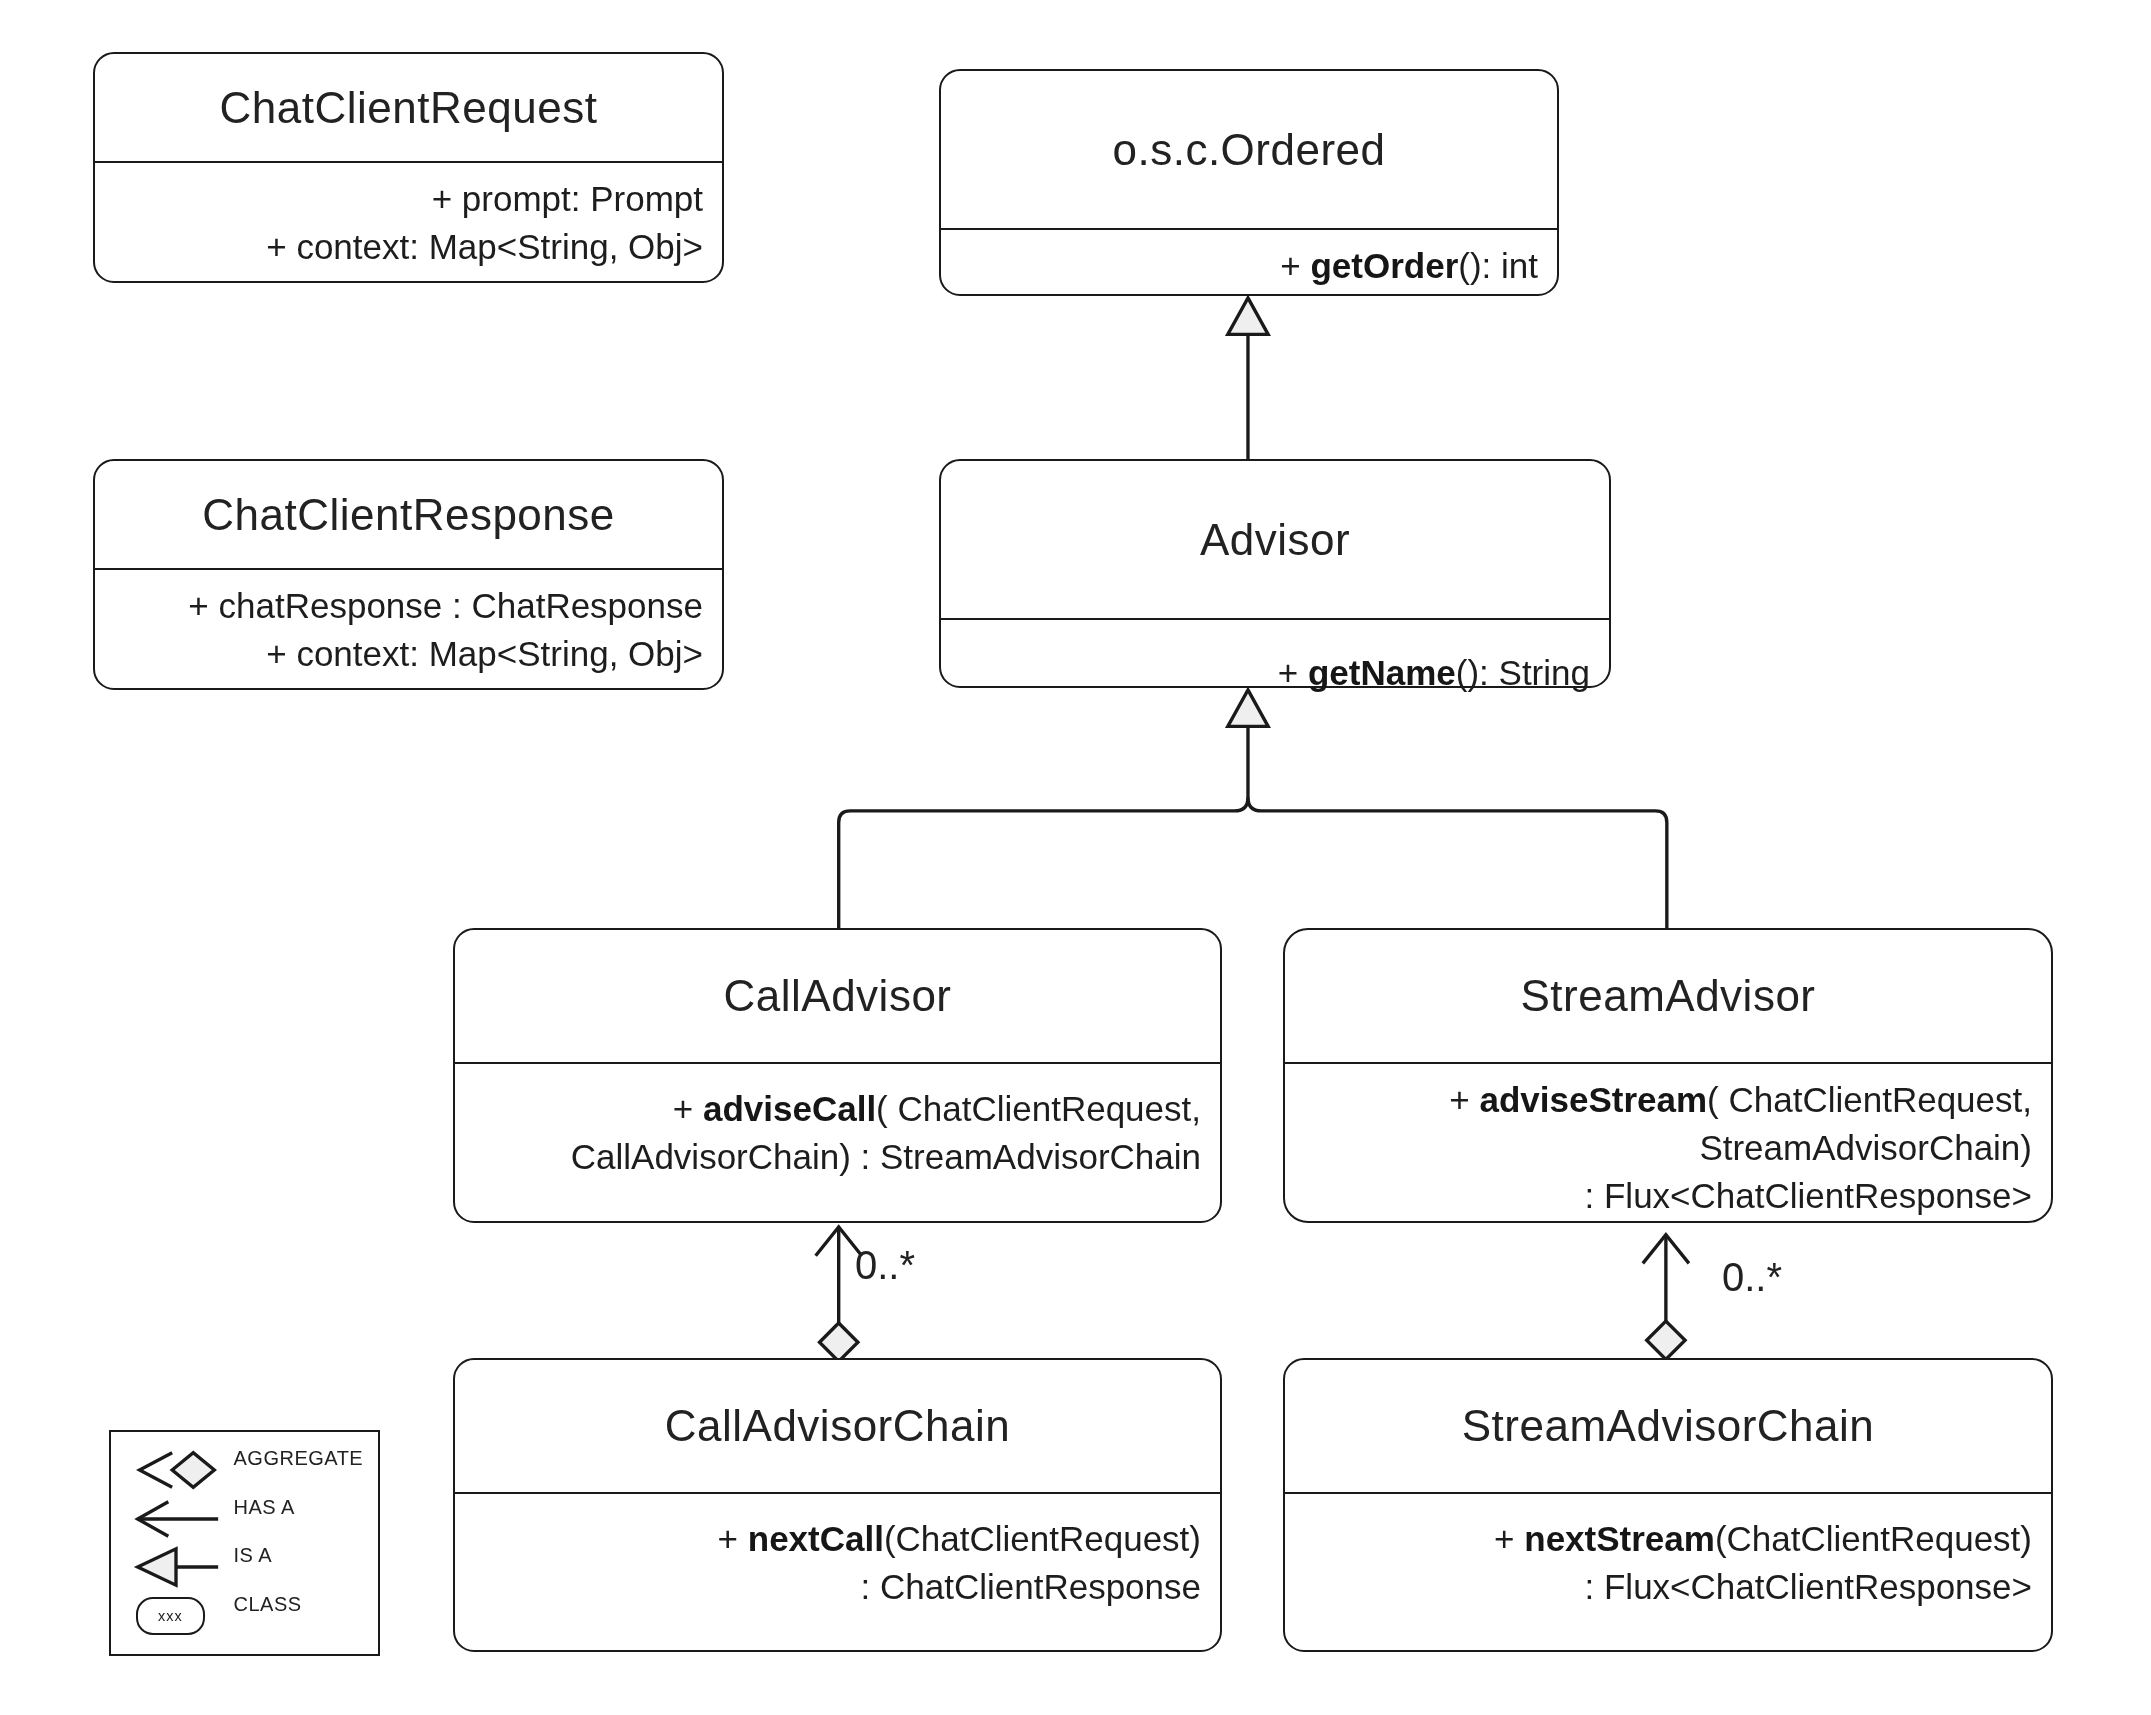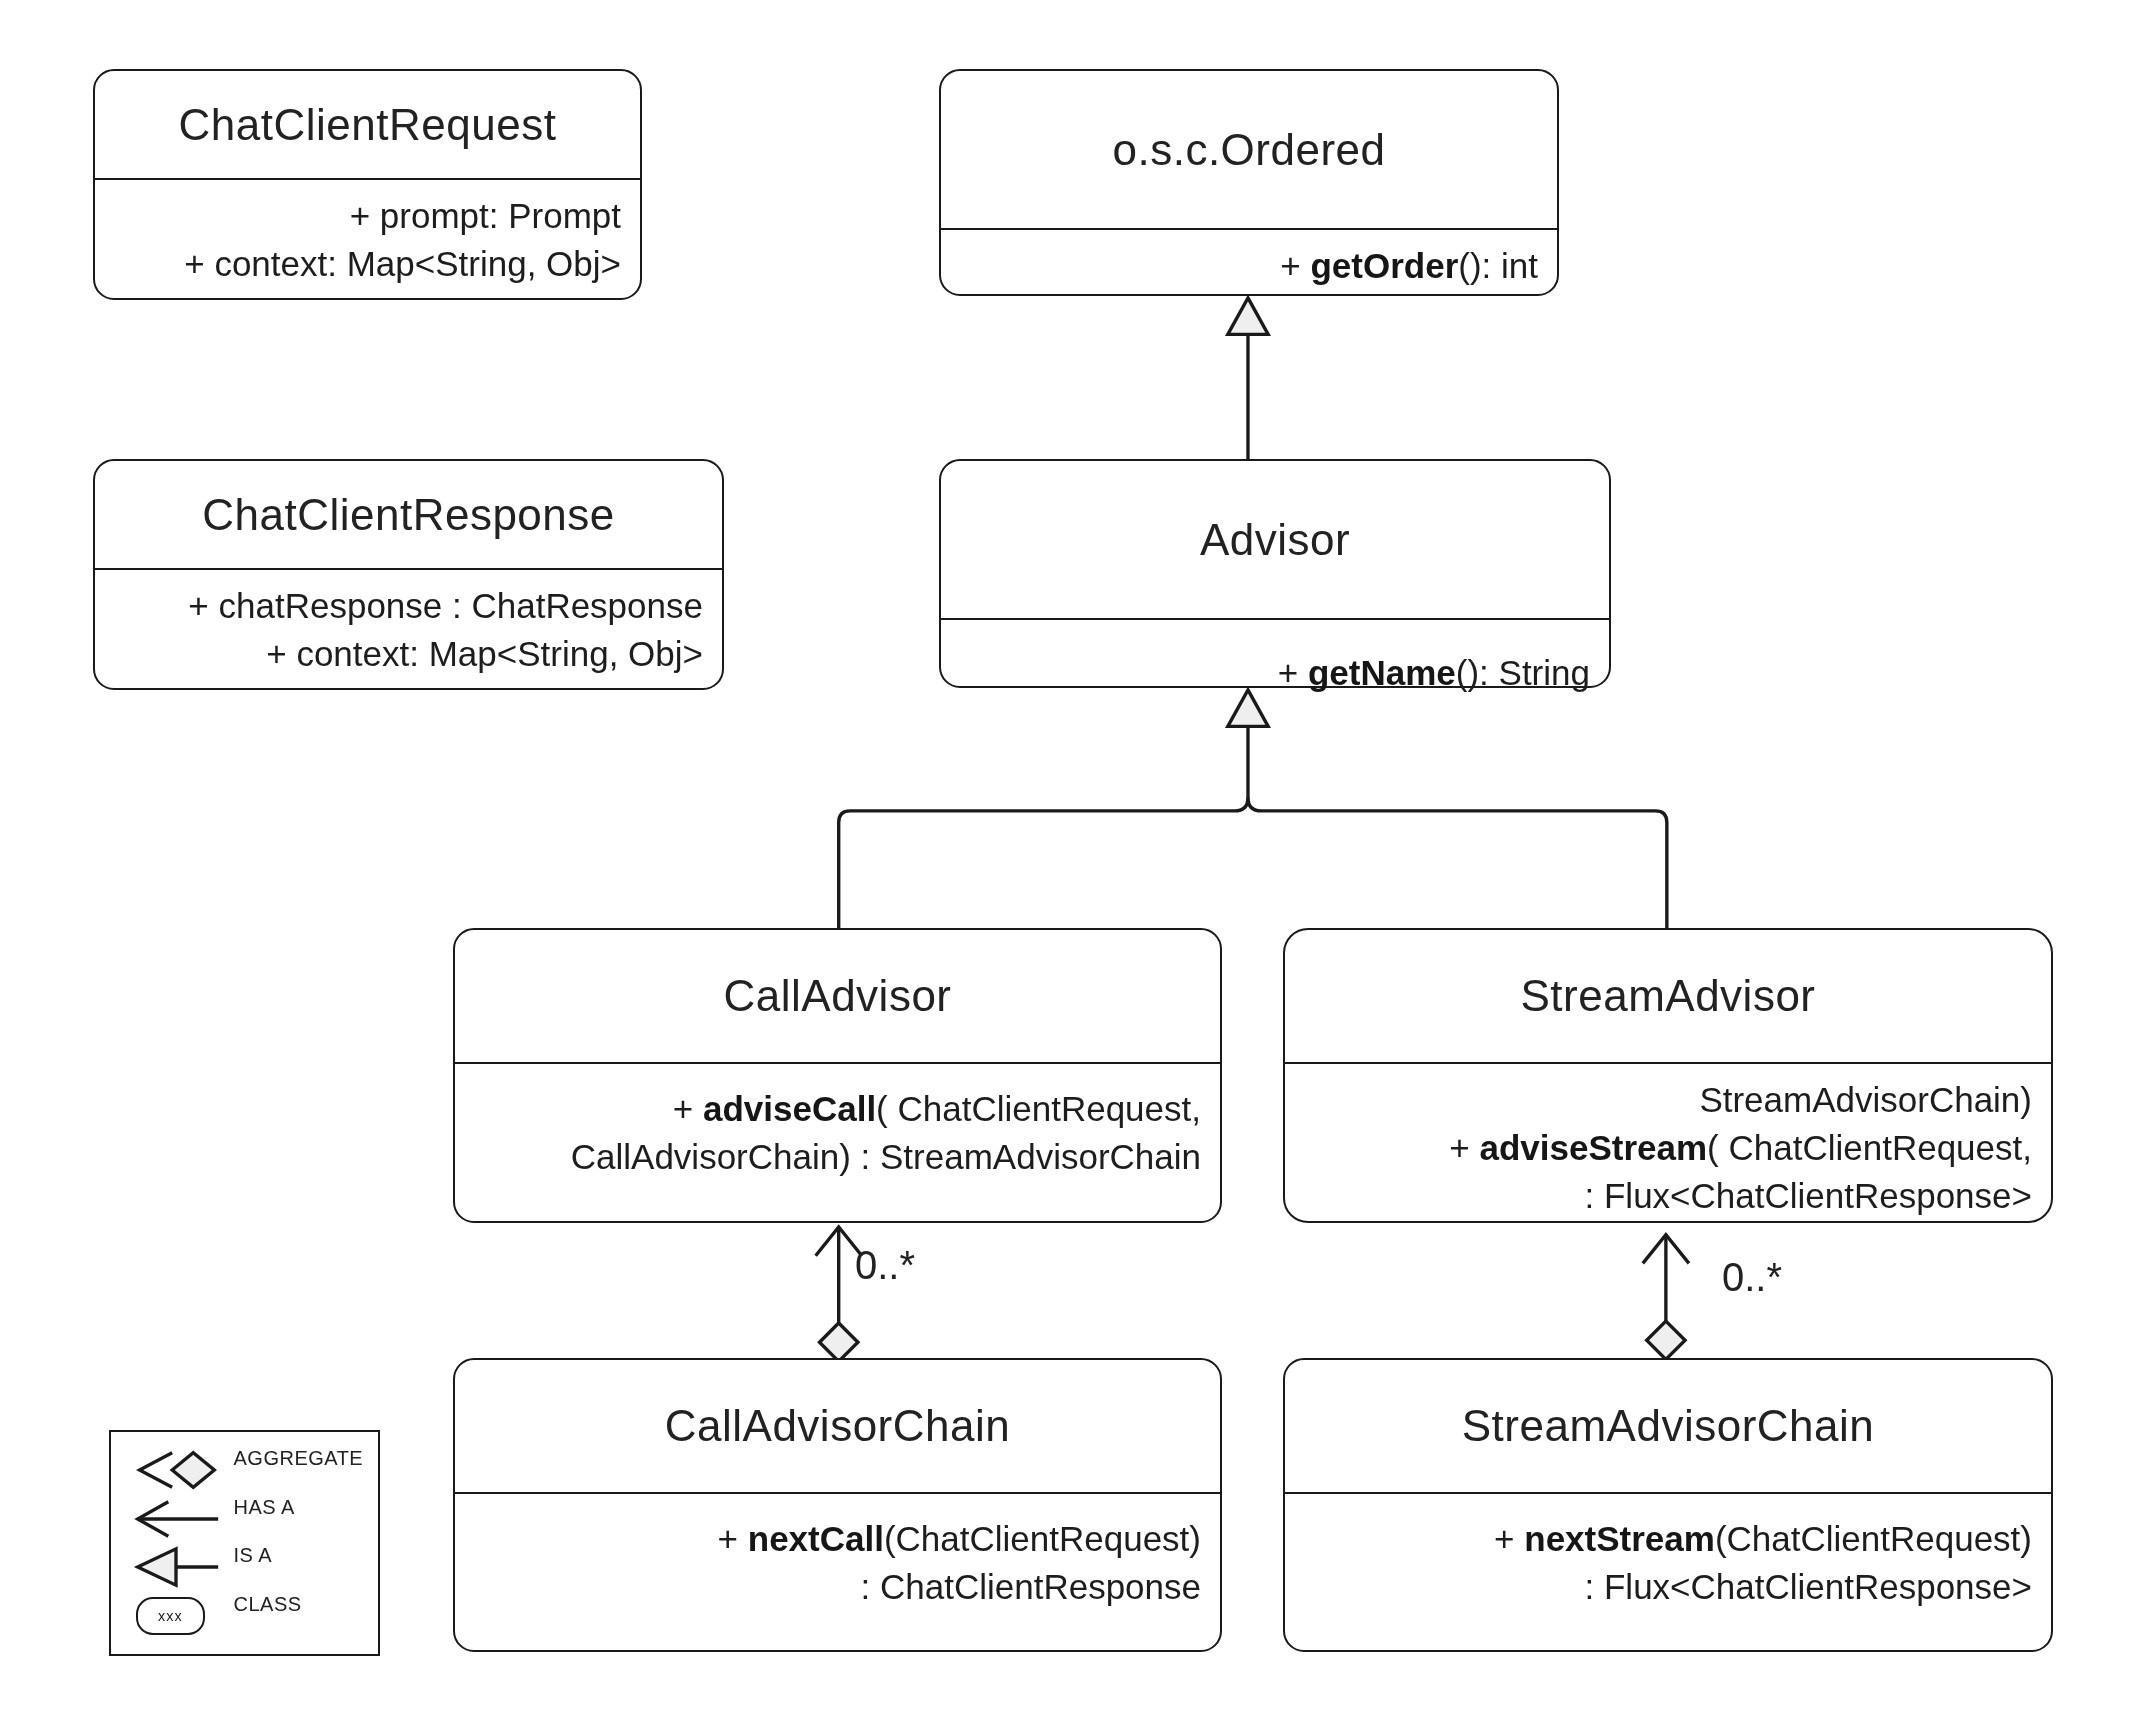--- a/index.html
+++ b/index.html
@@ -16,21 +16,21 @@
     flex:0 0 auto;display:flex;align-items:center;justify-content:center;
     font-size:44px;letter-spacing:0.5px;color:#222;
     border-bottom:2.9px solid #1a1a1a;
   }
   .cls-members{flex:1 1 auto;padding:11.5px 19px 0 23px;}
   .member{font-size:35px;line-height:48px;white-space:nowrap;color:#1d1d1d;text-align:right;}
   .member b{font-weight:700;color:#161616;}
   .ind1{padding-left:50px;}
   .ind2{padding-left:73px;}
   
-  #box-chat-client-request   {left:93px;  top:69px;  width:549px;height:231px;}
+  #box-chat-client-request   {left:93px;  top:52px;  width:631px;height:231px;}
   #box-chat-client-request   .cls-title{height:107px;}
   #box-ordered               {left:939px; top:69px;  width:620px;height:227px;}
   #box-ordered               .cls-title{height:157px;}
   #box-chat-client-response  {left:93px;  top:459px; width:631px;height:231px;}
   #box-chat-client-response  .cls-title{height:107px;}
   #box-advisor               {left:939px; top:459px; width:672px;height:229px;gap:17px;}
   #box-advisor               .cls-title{height:157px;}
   #box-call-advisor          {left:453px; top:928px; width:769px;height:295px;}
   #box-call-advisor          .cls-title{height:132px;}
   #box-stream-advisor        {left:1283px;top:928px; width:770px;height:295px;border-radius:25px;}
@@ -120,22 +120,22 @@
     <div class="cls-title">CallAdvisor</div>
     <div class="cls-members">
       <div class="member"><span>+ </span><b>adviseCall</b><span>( ChatClientRequest,</span></div>
       <div class="member ind1"><span>CallAdvisorChain) : StreamAdvisorChain</span></div>
     </div>
   </div>
 
   <div class="clsbox" id="box-stream-advisor">
     <div class="cls-title">StreamAdvisor</div>
     <div class="cls-members">
+      <div class="member"><span>+ </span><b>adviseStream</b><span>( ChatClientRequest,</span></div>
       <div class="member ind1"><span>StreamAdvisorChain)</span></div>
-      <div class="member"><span>+ </span><b>adviseStream</b><span>( ChatClientRequest,</span></div>
       <div class="member ind2"><span>: Flux&lt;ChatClientResponse&gt;</span></div>
     </div>
   </div>
 
   <div class="clsbox" id="box-call-advisor-chain">
     <div class="cls-title">CallAdvisorChain</div>
     <div class="cls-members">
       <div class="member"><span>+ </span><b>nextCall</b><span>(ChatClientRequest)</span></div>
       <div class="member ind2"><span>: ChatClientResponse</span></div>
     </div>

